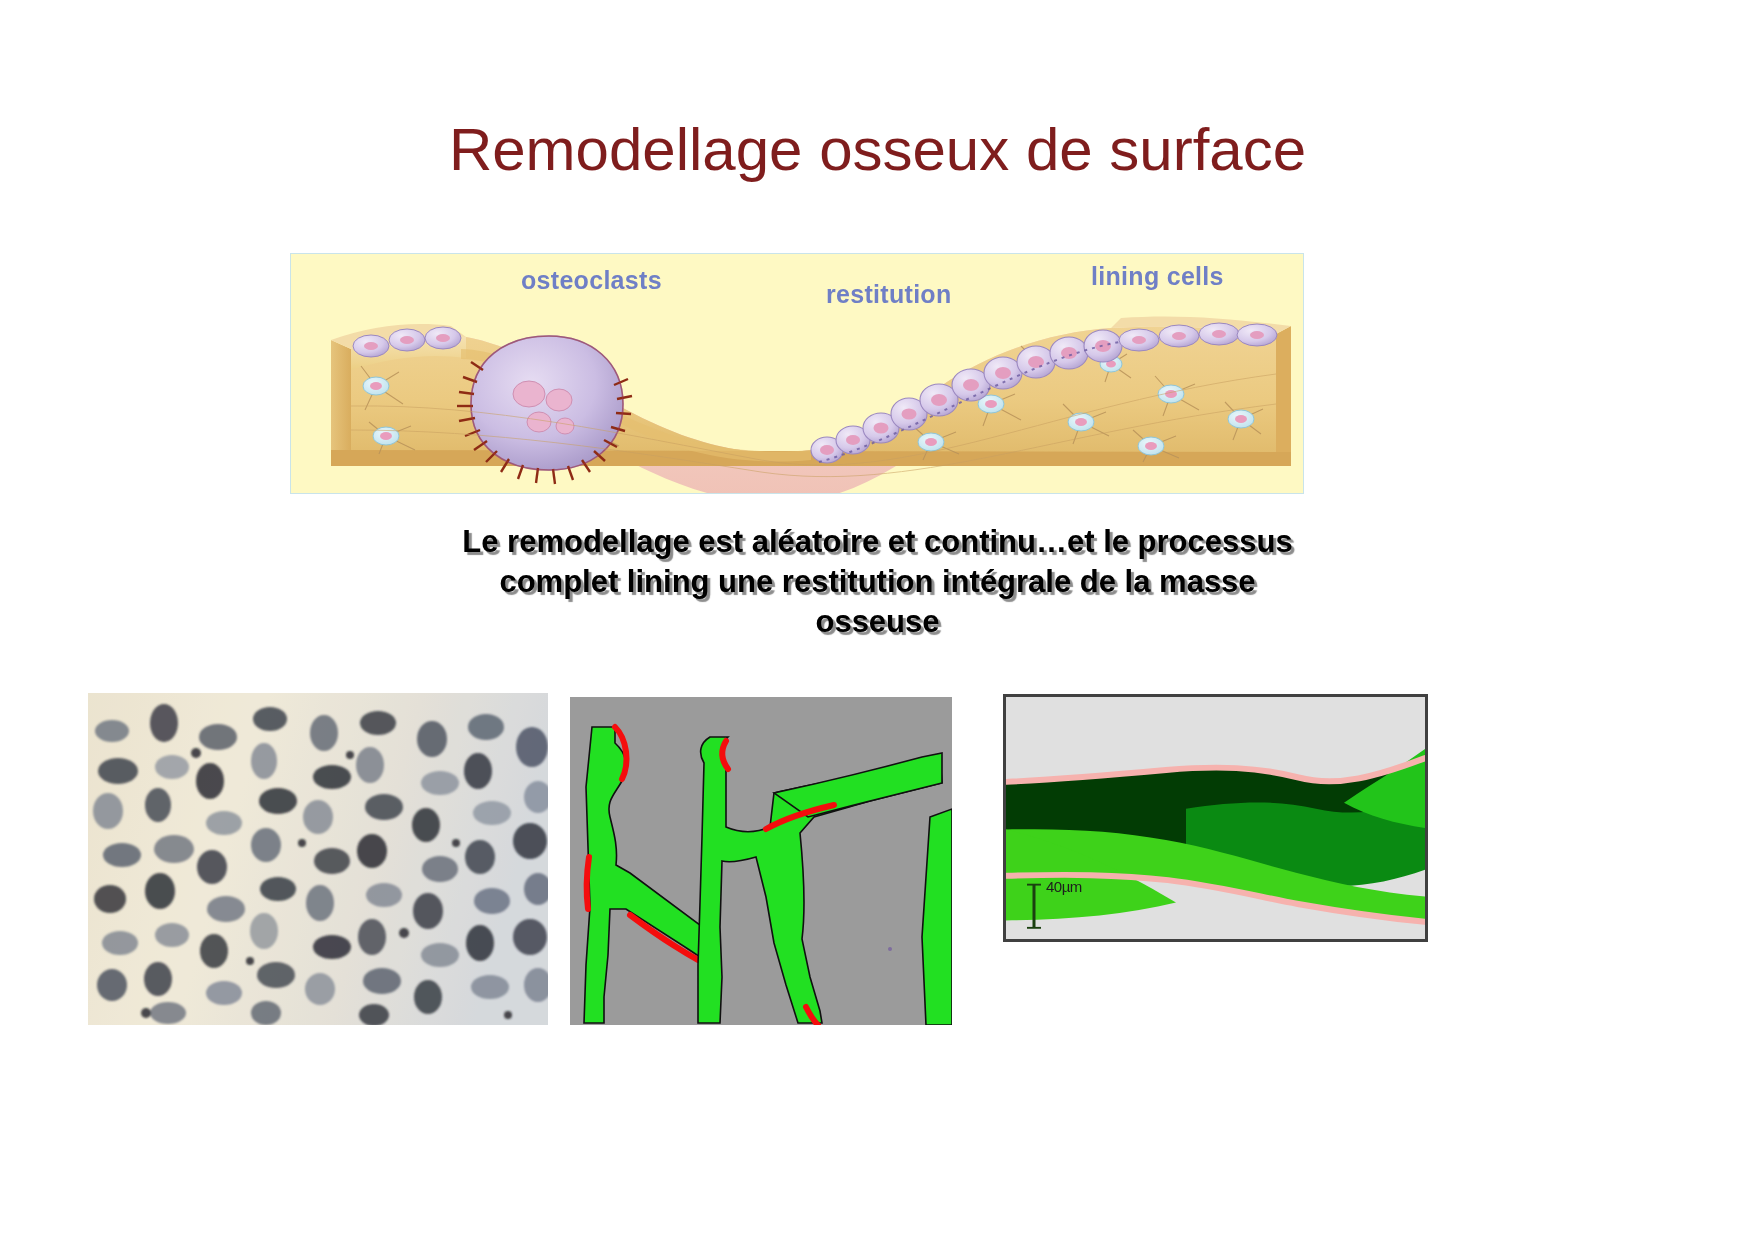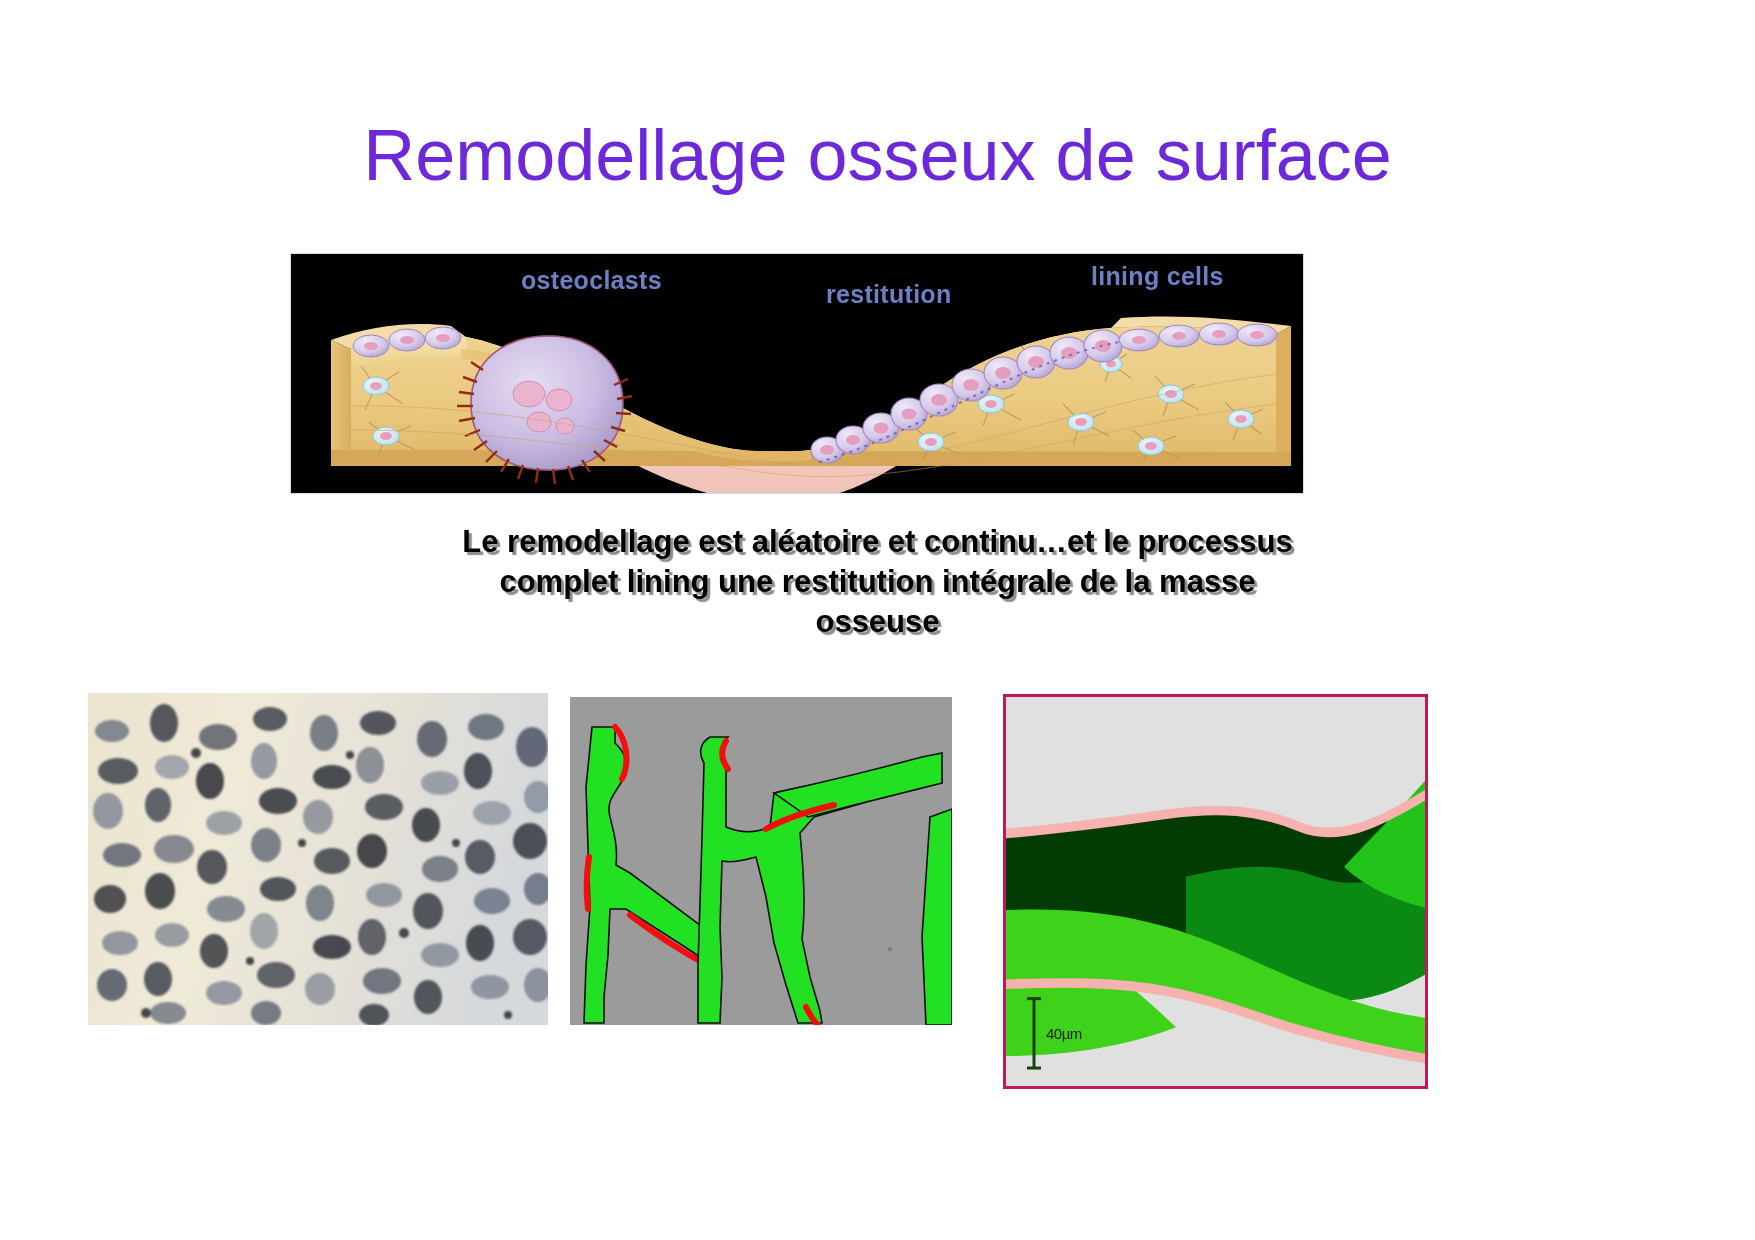--- a/index.html
+++ b/index.html
@@ -15,37 +15,37 @@
     overflow: hidden;
   }
 
   
   .slide-title {
     position: absolute;
     top: 118px;
     left: 0;
     width: 1755px;
     text-align: center;
-    font-size: 72px;
+    font-size: 60px;
     font-weight: 400;
-    color: #6d28d9;
+    color: #7f1d1d;
     letter-spacing: 0px;
     line-height: 1.05;
     white-space: nowrap;
   }
 
   
   .diagram-panel {
     position: absolute;
     left: 290px;
     top: 253px;
     width: 1012px;
     height: 239px;
     border: 1px solid #c9e4ea;
-    background: #000000;
+    background: #fef9c3;
     overflow: hidden;
   }
   .diagram-svg { display: block; width: 100%; height: 100%; }
 
   .diagram-label {
     position: absolute;
     font-size: 25px;
     font-weight: bold;
     color: #6f7fc6;
     white-space: nowrap;
@@ -84,22 +84,22 @@
   #panel-trabecula {
     left: 570px;
     top: 697px;
     width: 382px;
     height: 328px;
   }
   #panel-section {
     left: 1003px;
     top: 694px;
     width: 425px;
-    height: 395px;
-    border: 3px solid #be185d;
+    height: 248px;
+    border: 3px solid #404040;
     box-sizing: border-box;
     background: #e0e0e0;
   }
   .panel svg { display: block; width: 100%; height: 100%; }
 
   .scale-label {
     position: absolute;
     left: 40px;
     bottom: 44px;
     font-size: 15px;

